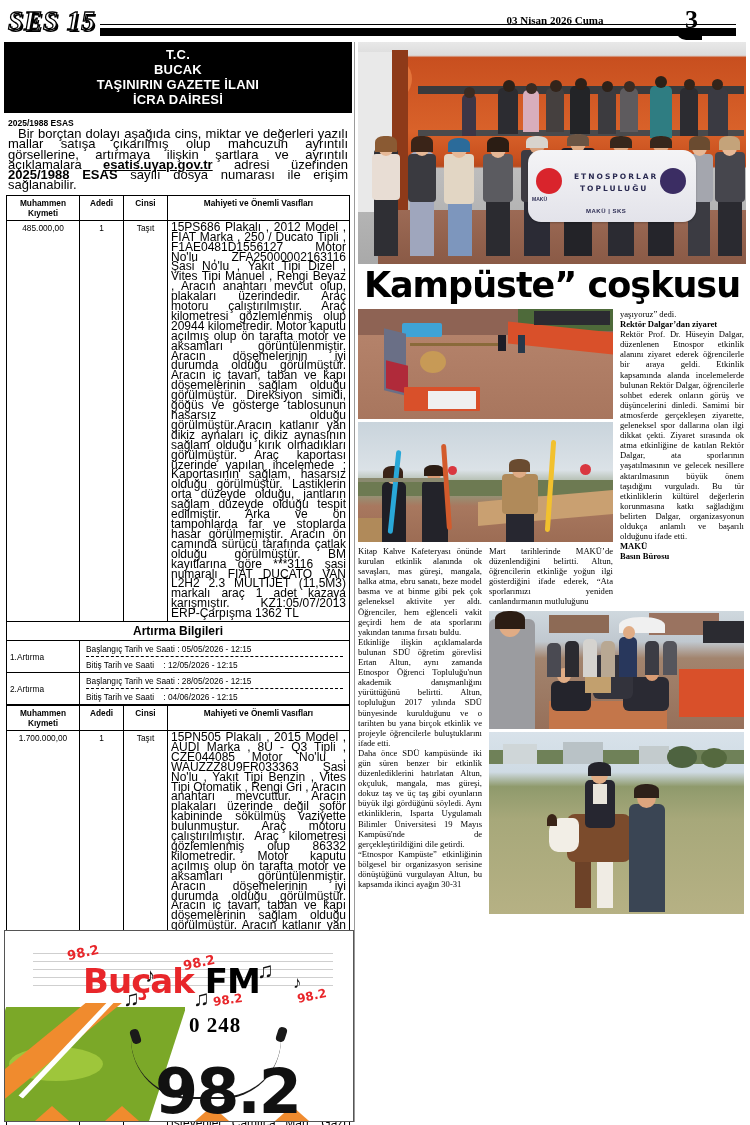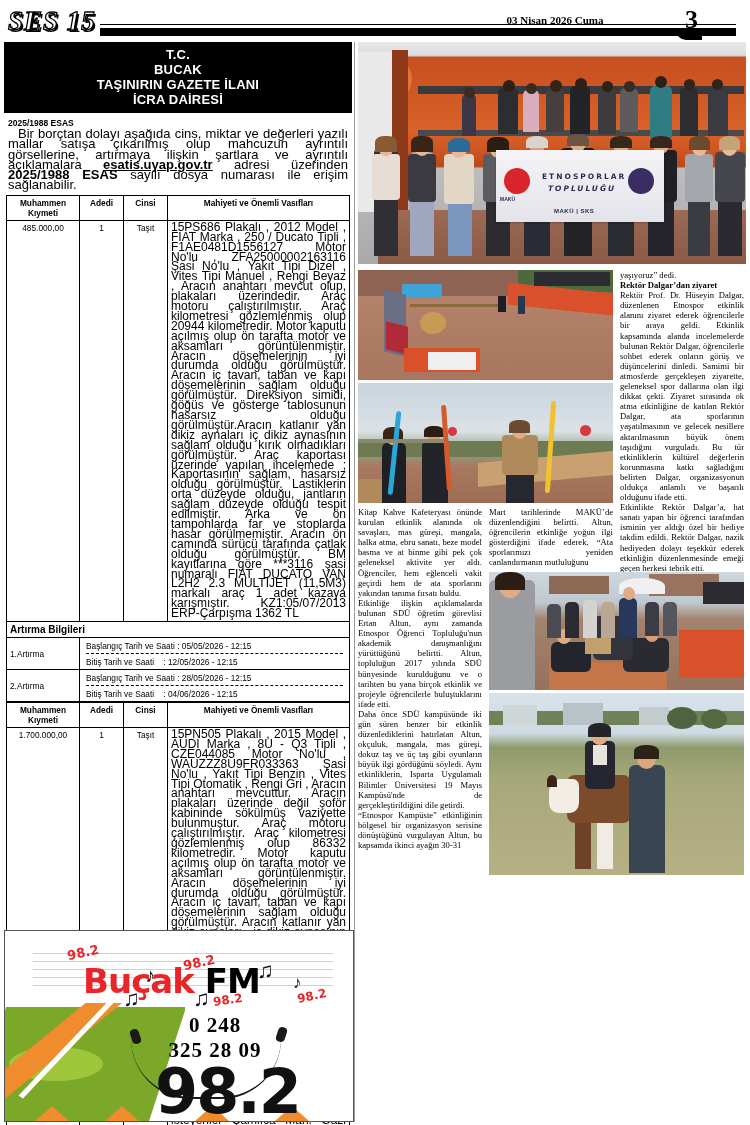--- a/index.html
+++ b/index.html
@@ -33,21 +33,21 @@
   .esas-p u{text-decoration:underline;font-weight:700;}
 
   table.tbl{width:100%;border-collapse:collapse;table-layout:fixed;}
   table.tbl td,table.tbl th{border:1px solid #000;vertical-align:top;padding:2px 3px;}
   .c-kiy{width:66px;}
   .c-ade{width:37px;}
   .c-cin{width:37px;}
   th.hd{font-size:8.3px;font-weight:700;text-align:center;vertical-align:middle;line-height:10px;}
   td.num{font-size:8.3px;text-align:center;padding-top:3px;}
   td.desc{font-size:12px;line-height:9.9px;text-align:justify;}
-  .art-title{font-size:10px;font-weight:700;text-align:left;padding:2px 0;}
+  .art-title{font-size:12px;font-weight:700;text-align:center;padding:2px 0;}
   .art-lbl{font-size:8.3px;vertical-align:middle !important;padding-left:4px;}
   .art-cell{padding:0 !important;}
   .art-line{padding:3px 0 2px 6px;font-size:8.3px;}
   .art-dash{border-top:1px dashed #000;margin:0 6px;height:0;}
   .ilan-foot{display:flex;justify-content:space-between;font-size:8.4px;font-weight:700;
     padding:4px 4px 3px 4px;}
   .ilan-bar{background:#000;color:#fff;display:flex;justify-content:space-between;
     font-size:8.6px;font-weight:700;padding:3px 5px;}
 
   
@@ -103,22 +103,22 @@
   .col p.b{font-weight:700;}
   .col .sig{font-family:"Liberation Serif",serif;font-weight:700;font-size:8.6px;
     line-height:10.3px;}
 
   
   .sky{position:absolute;left:0;top:0;width:100%;height:100%;}
   .ph-people{position:absolute;bottom:0;width:100%;height:100%;}
   .fig{position:absolute;bottom:0;border-radius:5px 5px 0 0;}
   .head{position:absolute;border-radius:50%;}
   .banner{position:absolute;background:linear-gradient(180deg,#f4f4f6,#e3e3ea);
-    border-radius:0;display:flex;align-items:center;justify-content:center;
-    flex-direction:column;}
+    border-radius:13px;display:flex;align-items:center;justify-content:center;
+    flex-direction:column;margin-left:32px;}
   .banner .bt{font-family:"DejaVu Sans",sans-serif;font-weight:700;color:#2b2b52;
     letter-spacing:2px;}
   .blob{position:absolute;border-radius:50%;}
 </style>
 </head>
 <body>
 
 <div class="page">
 
   <div class="masthead">
@@ -259,21 +259,20 @@
     </div>
     <div class="ad-tri" style="left:190px;bottom:0"></div>
     <div class="ad-tri" style="left:270px;bottom:0"></div>
 
     <div class="cord"></div>
     <div class="bud" style="left:126px;top:98px;transform:rotate(-18deg)"></div>
     <div class="bud" style="left:272px;top:96px;transform:rotate(18deg)"></div>
 
     <div class="ad-phone">
       <div>0 248</div>
-      <div>325 28 09</div>
     </div>
     <div class="ad-big">98.2</div>
   </div>
 
   <div class="news">
 
     <div class="photo" style="width:388px;height:222px;">
       <div class="sky" style="background:linear-gradient(180deg,#e8e8e8 0%,#dcdcdc 6%,#c84f1f 7%,#d9622a 40%,#c9511f 52%,#b8491c 56%,#bdbdbd 57%,#a9a9a9 100%);"></div>
       <div class="blob" style="left:8px;top:14px;width:46px;height:46px;background:#e3743a;"></div>
       <div style="position:absolute;left:0;top:10px;width:34px;height:160px;background:#e9e9e9;"></div>
@@ -356,26 +355,27 @@
         <div style="position:absolute;left:357px;bottom:62px;width:30px;height:50px;background:#46464d;border-radius:4px;"></div>
         <div class="head" style="left:364px;bottom:108px;width:15px;height:17px;background:#e6b896;"></div>
         <div class="head" style="left:361px;bottom:114px;width:21px;height:14px;background:#c4a37a;border-radius:42% 42% 0 0;"></div>
       </div>
 
       <div class="banner" style="left:138px;bottom:42px;width:168px;height:72px;box-shadow:0 1px 2px rgba(0,0,0,.25);">
         <div style="position:absolute;left:8px;top:18px;width:26px;height:26px;border-radius:50%;background:#d9242c;"></div>
         <div style="position:absolute;left:4px;top:46px;font-size:5px;font-weight:700;color:#2b2b52;">MAKÜ</div>
         <div style="position:absolute;right:10px;top:18px;width:26px;height:26px;border-radius:50%;background:#3b2d63;"></div>
         <div class="bt" style="position:absolute;left:46px;top:22px;font-size:7.5px;">ETNOSPORLAR</div>
-        <div class="bt" style="position:absolute;left:52px;top:34px;font-size:7.5px;font-style:italic;">TOPLULUĞU</div>
+        <div class="bt" style="position:absolute;left:52px;top:34px;font-size:7.5px;">TOPLULUĞU</div>
         <div style="position:absolute;left:58px;bottom:8px;font-size:6px;font-weight:700;color:#2b2b52;letter-spacing:.5px;">MAKÜ | SKS</div>
       </div>
     </div>
 
     <div class="headline">
+      <div>Kampüste” coşkusu</div>
     </div>
 
     <div class="cols">
 
       <div class="col">
         <div class="photo" style="width:255px;height:110px;margin-bottom:3px;">
           <div class="sky" style="background:linear-gradient(180deg,#b8866e 0%,#a8765e 100%);"></div>
           <div style="position:absolute;left:0;top:0;width:255px;height:26px;background:#8e6354;"></div>
           <div style="position:absolute;left:160px;top:0;width:95px;height:22px;background:#4e6a3a;"></div>
           <div style="position:absolute;left:150px;top:18px;width:105px;height:22px;background:#d9502a;transform:skewY(6deg);"></div>
@@ -471,21 +471,20 @@
           <div class="fig" style="left:140px;bottom:2px;width:36px;height:108px;background:#3a4554;border-radius:6px 6px 0 0;"></div>
           <div class="head" style="left:148px;bottom:106px;width:19px;height:21px;background:#dda57e;"></div>
           <div class="head" style="left:145px;bottom:116px;width:25px;height:14px;background:#2e2119;border-radius:45% 45% 0 0;"></div>
         </div>
       </div>
 
       <div class="col">
         <p>yaşıyoruz” dedi.</p>
         <p class="b">Rektör Dalgar’dan ziyaret</p>
         <p>Rektör Prof. Dr. Hüseyin Dalgar, düzenlenen Etnospor etkinlik alanını ziyaret ederek öğrencilerle bir araya geldi. Etkinlik kapsamında alanda incelemelerde bulunan Rektör Dalgar, öğrencilerle sohbet ederek onların görüş ve düşüncelerini dinledi. Samimi bir atmosferde gerçekleşen ziyarette, geleneksel spor dallarına olan ilgi dikkat çekti. Ziyaret sırasında ok atma etkinliğine de katılan Rektör Dalgar, ata sporlarının yaşatılmasının ve gelecek nesillere aktarılmasının büyük önem taşıdığını vurguladı. Bu tür etkinliklerin kültürel değerlerin korunmasına katkı sağladığını belirten Dalgar, organizasyonun oldukça anlamlı ve başarılı olduğunu ifade etti.</p>
-        <p>Etkinlikte Rektör Dalgar’a, hat sanatı yapan bir öğrenci tarafından isminin yer aldığı özel bir hediye takdim edildi. Rektör Dalgar, nazik hediyeden dolayı teşekkür ederek etkinliğin düzenlenmesinde emeği geçen herkesi tebrik etti.</p>
         <div class="sig">
           <div>MAKÜ</div>
           <div>Basın Bürosu</div>
         </div>
       </div>
 
     </div>
   </div>
 
 </div>

